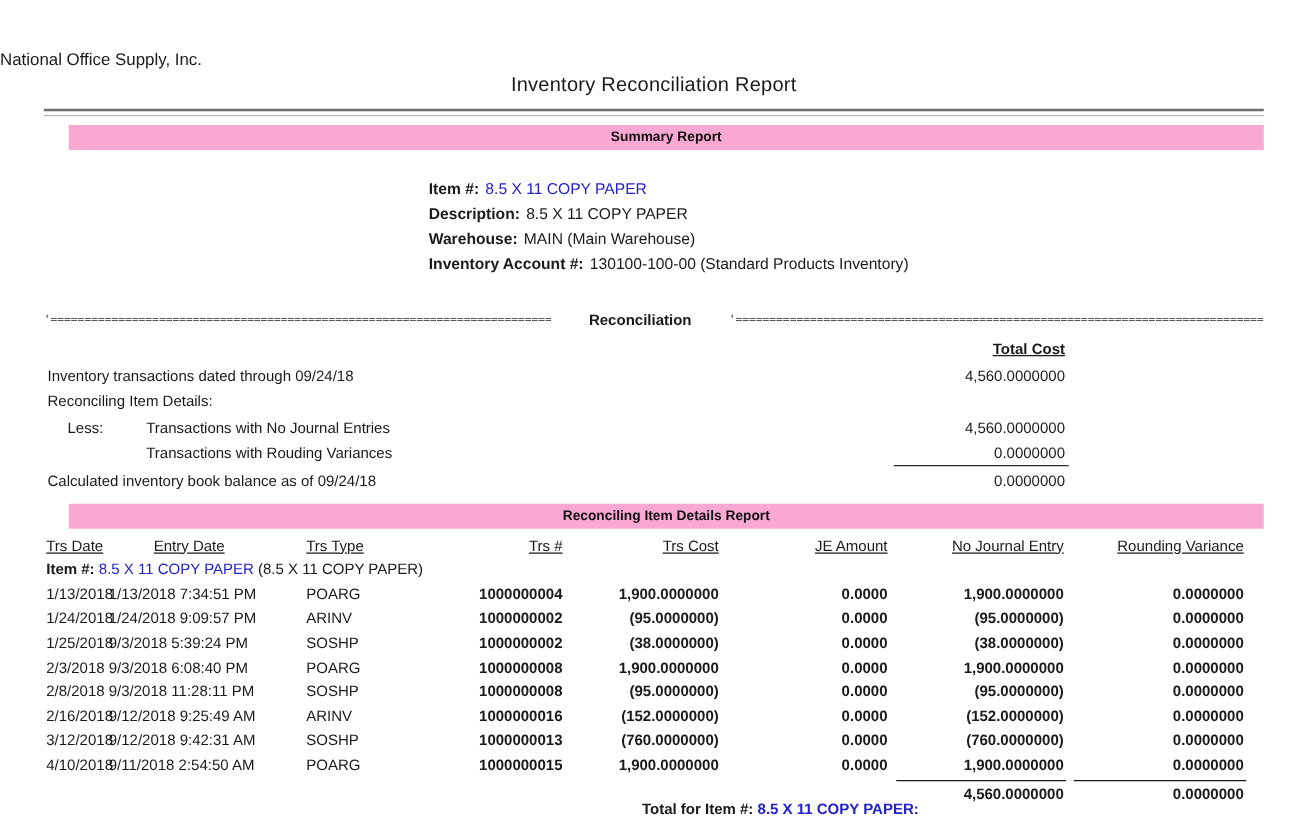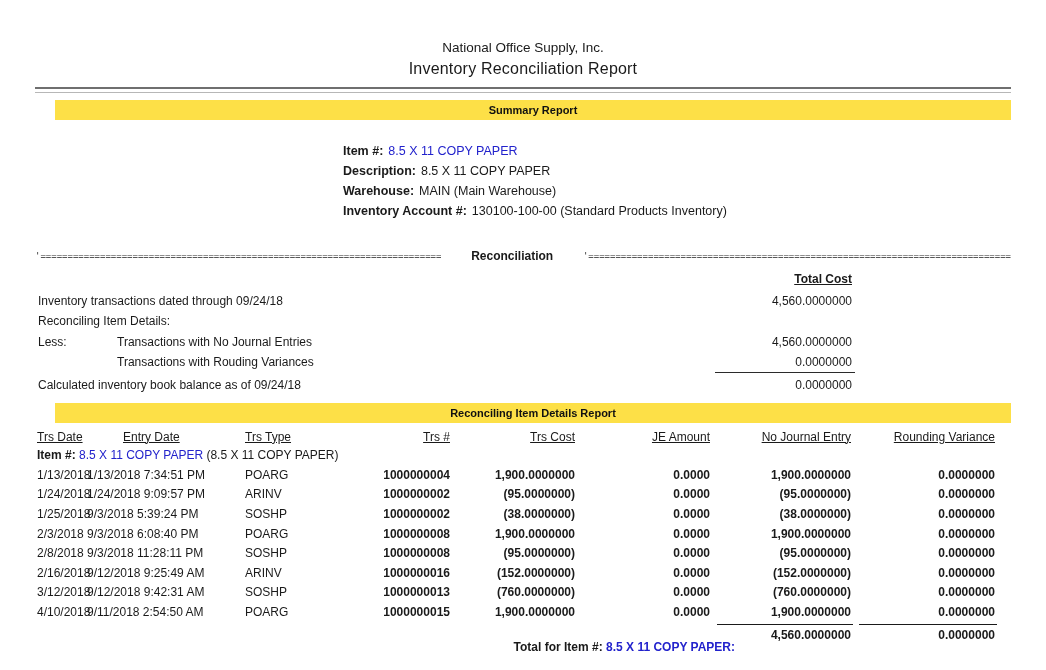--- a/index.html
+++ b/index.html
@@ -4,28 +4,28 @@
 <style>
   * { box-sizing: border-box; margin: 0; padding: 0; }
   html, body { width: 1046px; height: 670px; overflow: hidden; }
   body {
     background: #ffffff;
     color: #1a1a1a;
     font-family: "Liberation Sans", sans-serif;
     font-size: 12px;
     position: relative;
   }
-  .company { text-align: center; margin-top: 40px; font-size: 13.5px; }
+  .company { margin-top: 40px; font-size: 13.5px; }
   .report-title { text-align: center; font-size: 16px; font-weight: 400; margin-top: 5px; letter-spacing: 0.2px; }
   .double-rule { margin: 9px 35px 0 35px; }
   .double-rule .dark { border-top: 2px solid #6f6f6f; }
   .double-rule .light { border-top: 1px solid #b7b7b7; margin-top: 3px; }
   .section-bar {
     margin: 7px 35px 0 55px;
-    background: #fde047;
+    background: #f9a8d4;
     height: 20px;
     line-height: 20px;
     text-align: center;
     font-weight: bold;
     font-size: 11px;
     color: #111;
   }
   
   .summary-fields { margin: 21px 0 0 343px; }
   .field-row { height: 20px; line-height: 20px; font-size: 12.5px; }
@@ -45,21 +45,21 @@
     font-size: 9px;
     white-space: nowrap;
     overflow: hidden;
     color: #1a1a1a;
   }
   .recon-divider .label { font-weight: bold; font-size: 12px; }
   
   .recon-table { position: relative; margin: 6px 37px 0 37px; height: 126px; }
   .recon-row { position: relative; height: 20.5px; line-height: 20.5px; }
   .recon-label { position: absolute; left: 1px; white-space: nowrap; }
-  .recon-prefix { position: absolute; left: 1px; white-space: nowrap; }
+  .recon-prefix { position: absolute; left: 17px; white-space: nowrap; }
   .recon-label.indented { left: 80px; }
   .recon-value { position: absolute; left: 575px; width: 240px; text-align: right; white-space: nowrap; }
   .total-cost-head { font-weight: bold; text-decoration: underline; height: 19px; line-height: 19px; }
   .sum-line { position: absolute; left: 678px; width: 140px; border-top: 1px solid #2b2b2b; top: 102px; }
   .recon-row.final { margin-top: 2px; }
   
   .details-table { margin: 4px 37px 0 37px; }
   .dgrid { display: grid; grid-template-columns: 50px 158px 75px 130px 125px 135px 141px 144px; }
   .dhead { height: 17px; align-items: center; margin-top: 5px; }
   .dhead .cell { font-weight: normal; text-decoration: underline; white-space: nowrap; }

